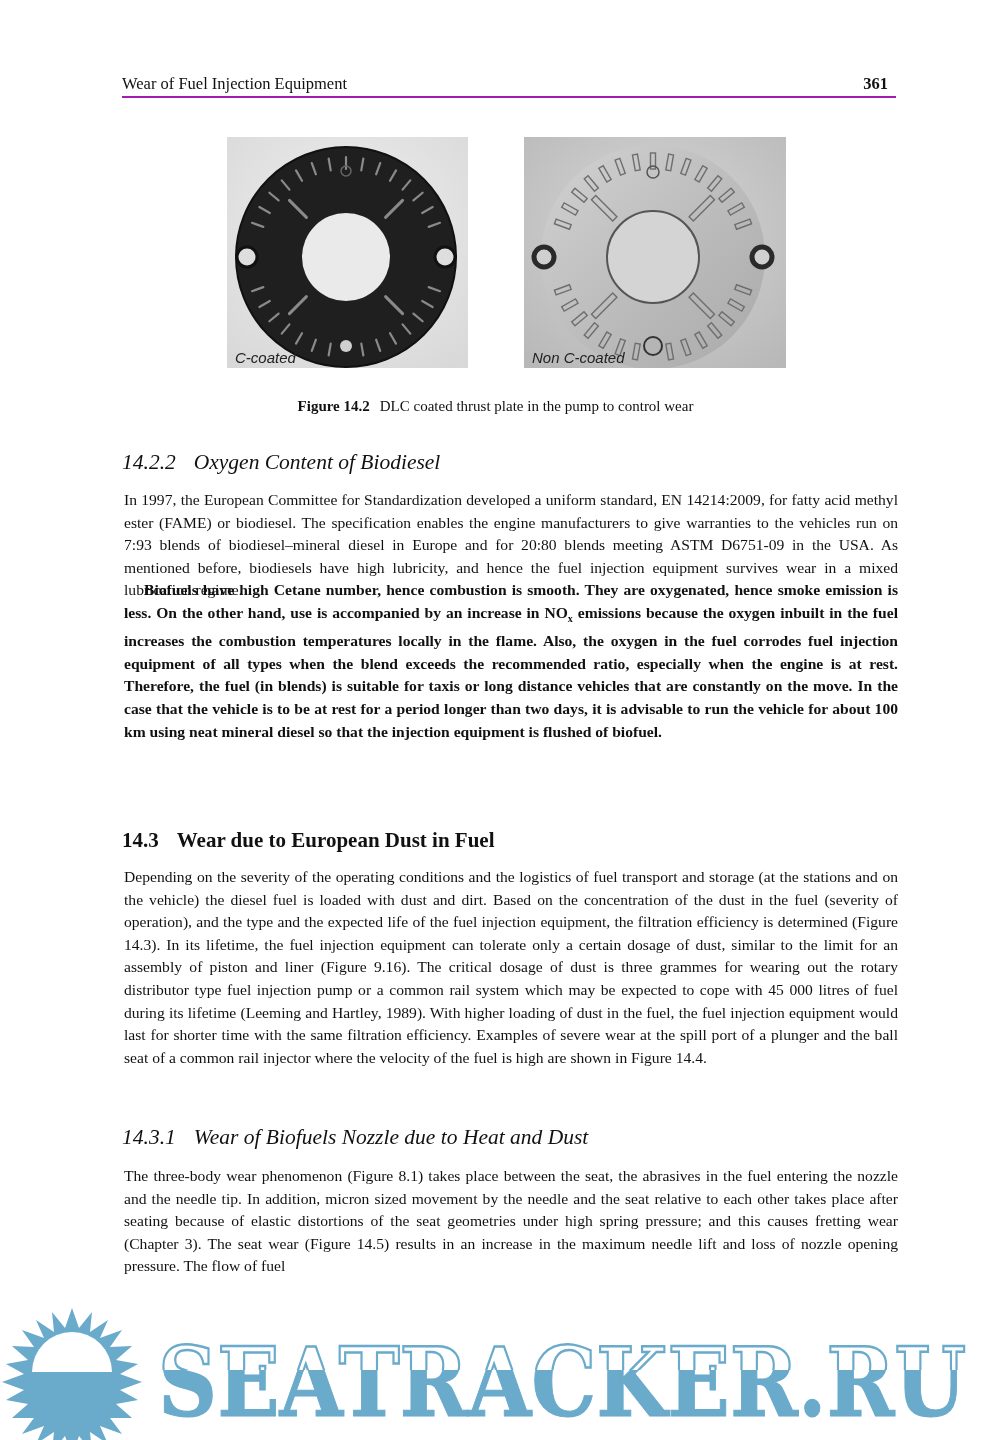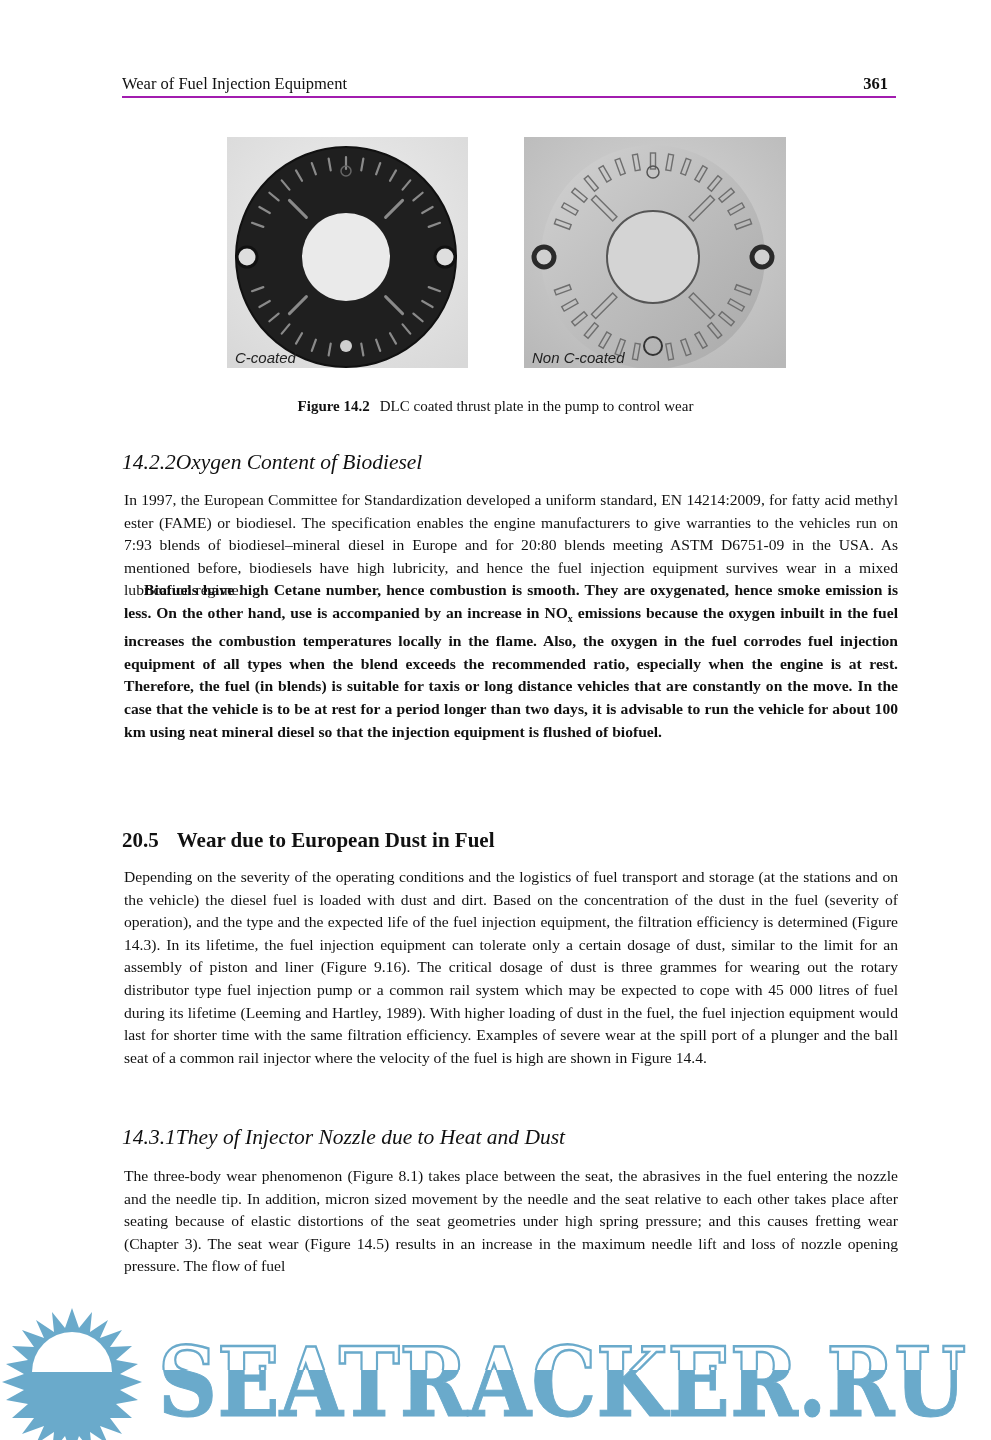--- a/index.html
+++ b/index.html
@@ -16,21 +16,21 @@
   .photo.left { left: 227px; width: 241px; background: #e6e6e6; }
   .photo.right { left: 516px; width: 262px; background: #c9c9c9; margin-left: 8px; }
   .photo svg { position: absolute; left: 0; top: 0; }
   .photo .plabel { position: absolute; left: 8px; bottom: 2px; font-family: "Liberation Sans", sans-serif;
                    font-style: italic; font-size: 15px; color: #222; }
 
   .caption { position: absolute; top: 398px; left: 0; width: 991px; text-align: center; font-size: 15px; }
   .caption b { margin-right: 10px; }
 
   .h-sub { position: absolute; left: 122px; font-style: italic; font-size: 21.5px; }
-  .h-sub .num { }
+  .h-sub .num { margin-right: 18px; }
   .h-sec { position: absolute; left: 122px; font-weight: bold; font-size: 21px; }
   .h-sec .num { margin-right: 18px; }
 
   .para { position: absolute; left: 122px; width: 774px; font-size: 15.6px; line-height: 22.6px;
           text-align: justify; margin: 2px; }
   .para.indent { text-indent: 20px; font-weight: bold; }
   sub { font-size: 10px; }
 
   .watermark { position: absolute; left: 0; top: 1300px; width: 991px; height: 140px; }
 </style>
@@ -168,27 +168,27 @@
 
 <div class="h-sub" style="top:450px;">
   <span class="num">14.2.2</span><span>Oxygen Content of Biodiesel</span>
 </div>
 
 <p class="para" style="top:487px;">In 1997, the European Committee for Standardization developed a uniform standard, EN 14214:2009, for fatty acid methyl ester (FAME) or biodiesel. The specification enables the engine manufacturers to give warranties to the vehicles run on 7:93 blends of biodiesel–mineral diesel in Europe and for 20:80 blends meeting ASTM D6751-09 in the USA. As mentioned before, biodiesels have high lubricity, and hence the fuel injection equipment survives wear in a mixed lubrication regime.</p>
 
 <p class="para indent" style="top:577px;"><span>Biofuels have high Cetane number, hence combustion is smooth. They are oxygenated, hence smoke emission is less. On the other hand, use is accompanied by an increase in NO</span><sub>x</sub><span> emissions because the oxygen inbuilt in the fuel increases the combustion temperatures locally in the flame. Also, the oxygen in the fuel corrodes fuel injection equipment of all types when the blend exceeds the recommended ratio, especially when the engine is at rest. Therefore, the fuel (in blends) is suitable for taxis or long distance vehicles that are constantly on the move. In the case that the vehicle is to be at rest for a period longer than two days, it is advisable to run the vehicle for about 100 km using neat mineral diesel so that the injection equipment is flushed of biofuel.</span></p>
 
 <div class="h-sec" style="top:828px;">
-  <span class="num">20.5</span><span>Wear due to European Dust in Fuel</span>
+  <span class="num">14.3</span><span>Wear due to European Dust in Fuel</span>
 </div>
 
 <p class="para" style="top:864px;">Depending on the severity of the operating conditions and the logistics of fuel transport and storage (at the stations and on the vehicle) the diesel fuel is loaded with dust and dirt. Based on the concentration of the dust in the fuel (severity of operation), and the type and the expected life of the fuel injection equipment, the filtration efficiency is determined (Figure 14.3). In its lifetime, the fuel injection equipment can tolerate only a certain dosage of dust, similar to the limit for an assembly of piston and liner (Figure 9.16). The critical dosage of dust is three grammes for wearing out the rotary distributor type fuel injection pump or a common rail system which may be expected to cope with 45 000 litres of fuel during its lifetime (Leeming and Hartley, 1989). With higher loading of dust in the fuel, the fuel injection equipment would last for shorter time with the same filtration efficiency. Examples of severe wear at the spill port of a plunger and the ball seat of a common rail injector where the velocity of the fuel is high are shown in Figure 14.4.</p>
 
 <div class="h-sub" style="top:1125px;">
-  <span class="num">14.3.1</span><span>They of Injector Nozzle due to Heat and Dust</span>
+  <span class="num">14.3.1</span><span>Wear of Biofuels Nozzle due to Heat and Dust</span>
 </div>
 
 <p class="para" style="top:1163px;">The three-body wear phenomenon (Figure 8.1) takes place between the seat, the abrasives in the fuel entering the nozzle and the needle tip. In addition, micron sized movement by the needle and the seat relative to each other takes place after seating because of elastic distortions of the seat geometries under high spring pressure; and this causes fretting wear (Chapter 3). The seat wear (Figure 14.5) results in an increase in the maximum needle lift and loss of nozzle opening pressure. The flow of fuel</p>
 
 <svg class="watermark" viewBox="0 0 991 140">
   <g transform="translate(72,80)">
     <polygon fill="#6aaacb" points="0,-72 7,-52 20,-68 18,-48 36,-60 28,-42 50,-50 38,-33 60,-34 44,-20 66,-16 48,-6 70,2 48,10 66,20 44,24 60,38 38,38 50,54 28,46 36,64 18,52 20,72 7,56 0,76 -7,56 -20,72 -18,52 -36,64 -28,46 -50,54 -38,38 -60,38 -44,24 -66,20 -48,10 -70,2 -48,-6 -66,-16 -44,-20 -60,-34 -38,-33 -50,-50 -28,-42 -36,-60 -18,-48 -20,-68 -7,-52"></polygon>
     <path d="M -40 -8 A 40 40 0 0 1 40 -8 Z" fill="#ffffff"></path>
   </g>
   <defs>

